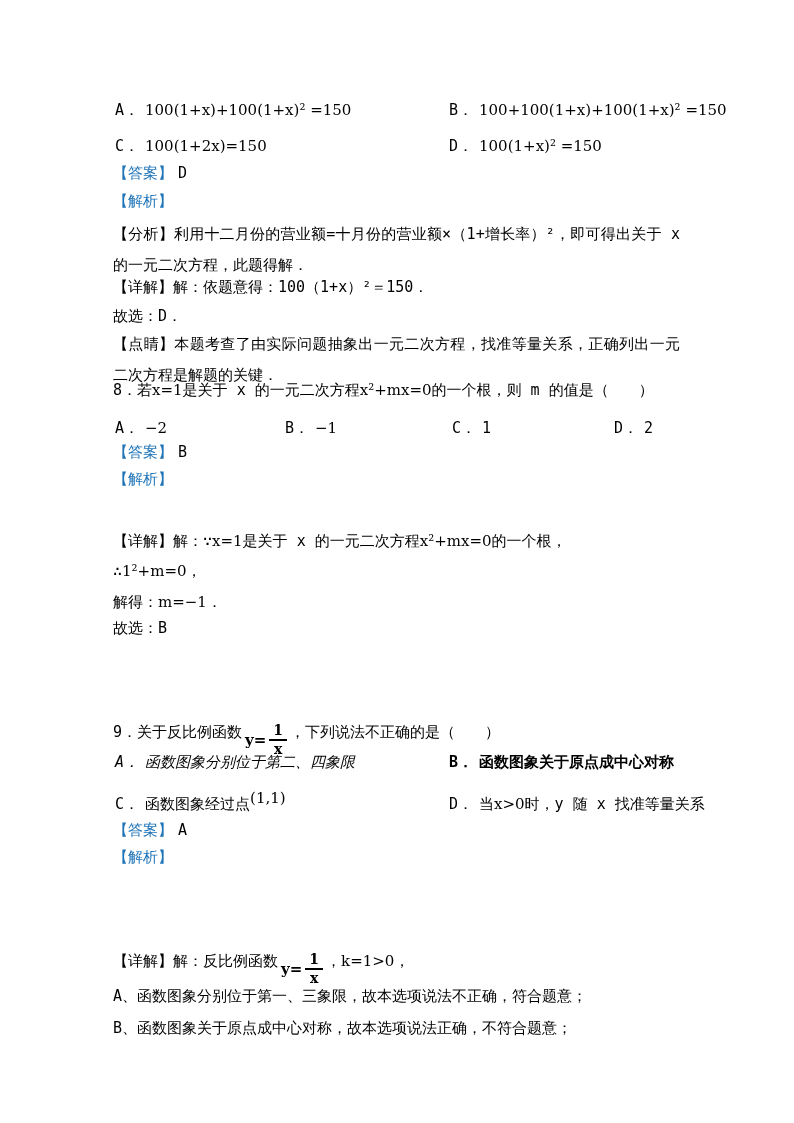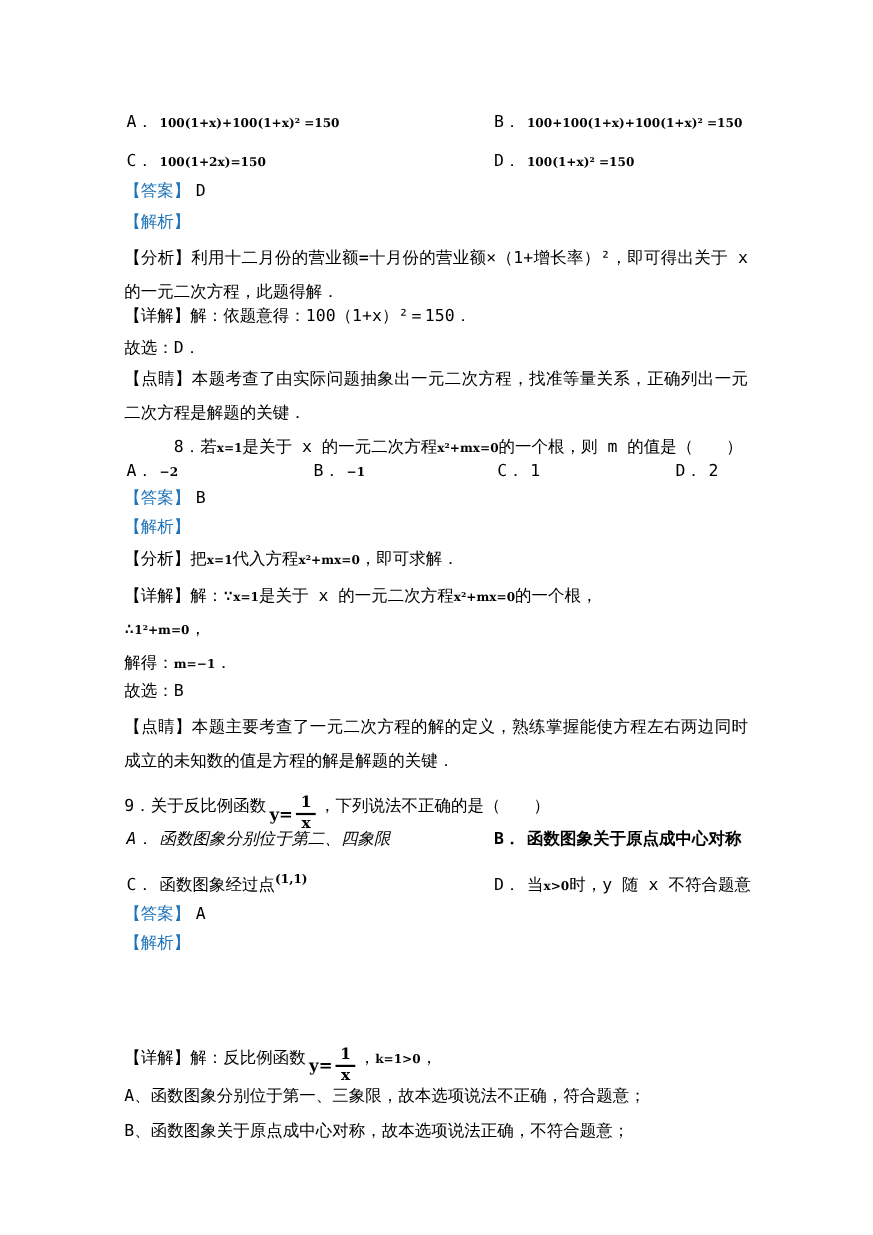--- a/index.html
+++ b/index.html
@@ -7,21 +7,21 @@
     position:relative;
     width:794px;height:1123px;
     background:#ffffff;
     margin:0 auto;
     font-family:"DejaVu Sans Mono","DejaVu Sans",sans-serif;
     font-size:15px;color:#000;
     overflow:hidden;
   }
   .line{position:absolute;white-space:nowrap;line-height:20px;}
   .para{position:absolute;width:567px;line-height:31px;text-align:justify;}
-  .math{font-family:"DejaVu Serif",serif;font-weight:bold;font-size:11px;}
+  .math{font-family:"DejaVu Serif",serif;font-weight:normal;font-size:15px;}
   .blue{color:#1F74B8;}
   .ansletter{margin-left:5px;}
   .optrow{position:absolute;left:113px;width:567px;height:22px;}
   .opt{position:absolute;top:0;white-space:nowrap;}
   .optlabel{margin-right:6px;}
   .raise{position:relative;top:-6px;}
   .fracwrap{
     display:inline-flex;align-items:center;vertical-align:-8px;
     margin:0 3px;font-family:"DejaVu Serif",serif;font-weight:bold;
   }
@@ -49,74 +49,70 @@
   </div>
   <div class="line" style="left:113px;top:191px;">
     <span class="blue">【解析】</span>
   </div>
 
   <div class="para" style="left:113px;top:219px;">【分析】利用十二月份的营业额=十月份的营业额×（1+增长率）²，即可得出关于 x 的一元二次方程，此题得解．</div>
   <div class="line" style="left:113px;top:277px;">【详解】解：依题意得：100（1+x）²＝150．</div>
   <div class="line" style="left:113px;top:306px;">故选：D．</div>
   <div class="para" style="left:113px;top:329px;">【点睛】本题考查了由实际问题抽象出一元二次方程，找准等量关系，正确列出一元二次方程是解题的关键．</div>
 
-  <div class="line" style="left:113px;top:396px;margin-left:45px;">
+  <div class="line" style="left:113px;top:380px;">
     <span>8．若</span><span class="math">x=1</span><span>是关于 x 的一元二次方程</span><span class="math">x²+mx=0</span><span>的一个根，则 m 的值是（　　）</span>
   </div>
 
   <div class="optrow" style="top:419px;">
     <span class="opt" style="left:2px;"><span class="optlabel">A．</span><span class="math">−2</span></span>
     <span class="opt" style="left:172px;"><span class="optlabel">B．</span><span class="math">−1</span></span>
     <span class="opt" style="left:339px;"><span class="optlabel">C．</span><span>1</span></span>
     <span class="opt" style="left:501px;"><span class="optlabel">D．</span><span>2</span></span>
   </div>
 
   <div class="line" style="left:113px;top:442px;">
     <span class="blue">【答案】</span><span class="ansletter">B</span>
   </div>
   <div class="line" style="left:113px;top:469px;">
     <span class="blue">【解析】</span>
   </div>
 
-  <div class="line" style="left:113px;top:498px;">
-    <span>【分析】把</span><span class="math">x=1</span><span>代入方程</span><span class="math">x²+mx=0</span><span>，即可求解．</span>
-  </div>
 
   <div class="line" style="left:113px;top:531px;">
     <span>【详解】解：∵</span><span class="math">x=1</span><span>是关于 x 的一元二次方程</span><span class="math">x²+mx=0</span><span>的一个根，</span>
   </div>
 
   <div class="line" style="left:113px;top:561px;">
     <span>∴</span><span class="math">1²+m=0</span><span>，</span>
   </div>
 
   <div class="line" style="left:113px;top:592px;">
     <span>解得：</span><span class="math">m=−1</span><span>．</span>
   </div>
 
   <div class="line" style="left:113px;top:618px;">故选：B</div>
-  <div class="para" style="left:113px;top:645px;">【点睛】本题主要考查了一元二次方程的解的定义，熟练掌握能使方程左右两边同时成立的未知数的值是方程的解是解题的关键．</div>
 
   <div class="line" style="left:113px;top:722px;">
     <span>9．关于反比例函数</span><span class="fracwrap">
         <span class="fraclead">y=</span>
         <span class="frac">
           <span class="num">1</span>
           <span class="den">x</span>
         </span>
       </span><span>，下列说法不正确的是（　　）</span>
   </div>
 
   <div class="optrow" style="top:753px;">
     <span class="opt" style="left:2px;font-style:italic;"><span class="optlabel">A．</span><span>函数图象分别位于第二、四象限</span></span>
     <span class="opt" style="left:336px;font-weight:bold;"><span class="optlabel">B．</span><span>函数图象关于原点成中心对称</span></span>
   </div>
   <div class="optrow" style="top:795px;">
     <span class="opt" style="left:2px;"><span class="optlabel">C．</span><span>函数图象经过点</span><span class="math raise">(1,1)</span></span>
-    <span class="opt" style="left:336px;"><span class="optlabel">D．</span><span>当</span><span class="math">x&gt;0</span><span>时，y 随 x 不符合题意</span></span>
+    <span class="opt" style="left:336px;"><span class="optlabel">D．</span><span>当</span><span class="math">x&gt;0</span><span>时，y 随 x 找准等量关系</span></span>
   </div>
 
   <div class="line" style="left:113px;top:820px;">
     <span class="blue">【答案】</span><span class="ansletter">A</span>
   </div>
   <div class="line" style="left:113px;top:847px;">
     <span class="blue">【解析】</span>
   </div>
 
 

